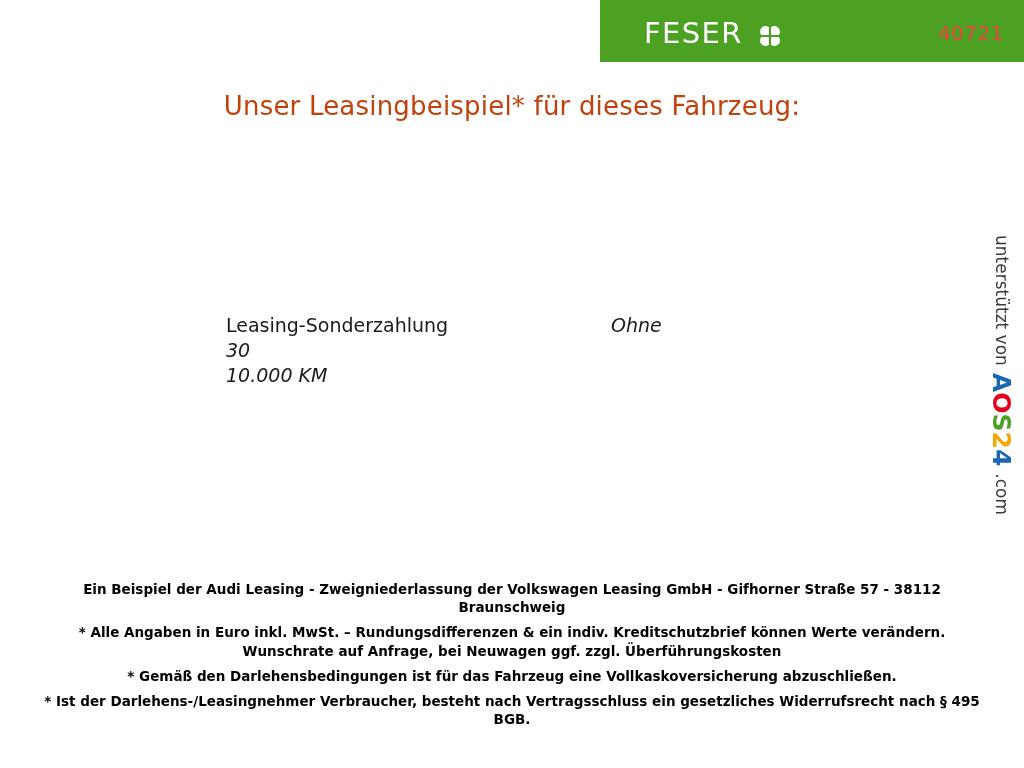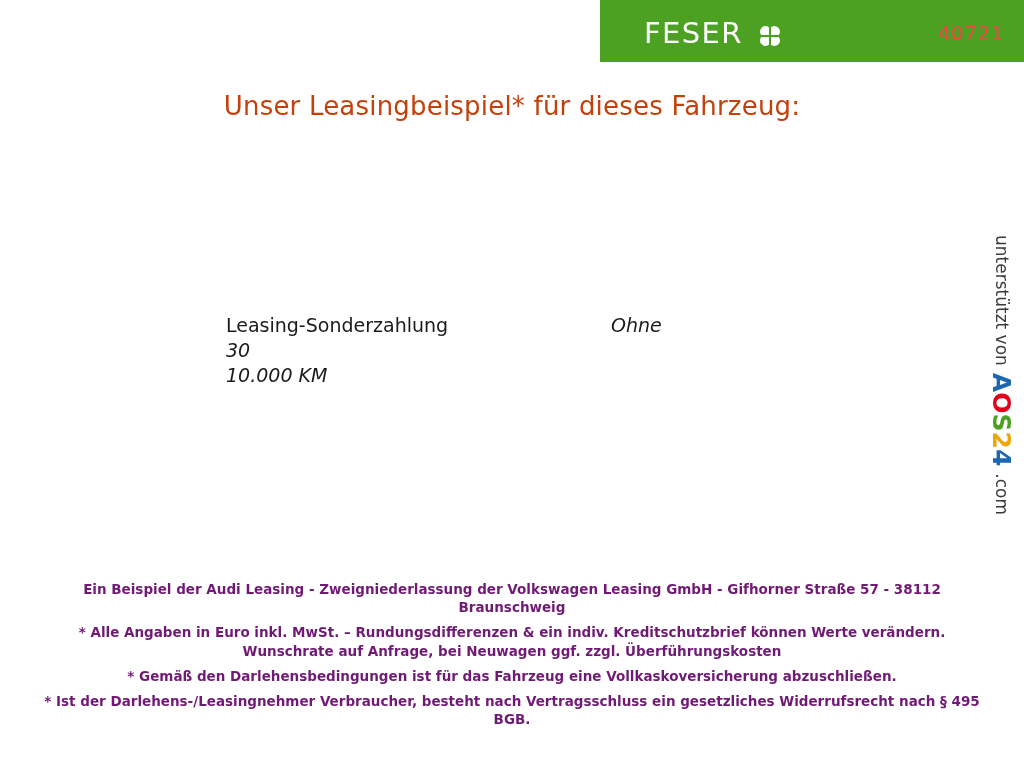--- a/index.html
+++ b/index.html
@@ -156,21 +156,21 @@
 
   
   .footer {
     position: absolute;
     top: 580px;
     left: 0;
     width: 1024px;
     text-align: center;
     font-size: 13.5px;
     font-weight: bold;
-    color: #701a75;
+    color: #000000;
     line-height: 1.35;
   }
   .footer p {
     margin: 0;
     padding: 0 34px;
   }
   .footer .gap {
     margin-top: 7px;
   }
 </style>

